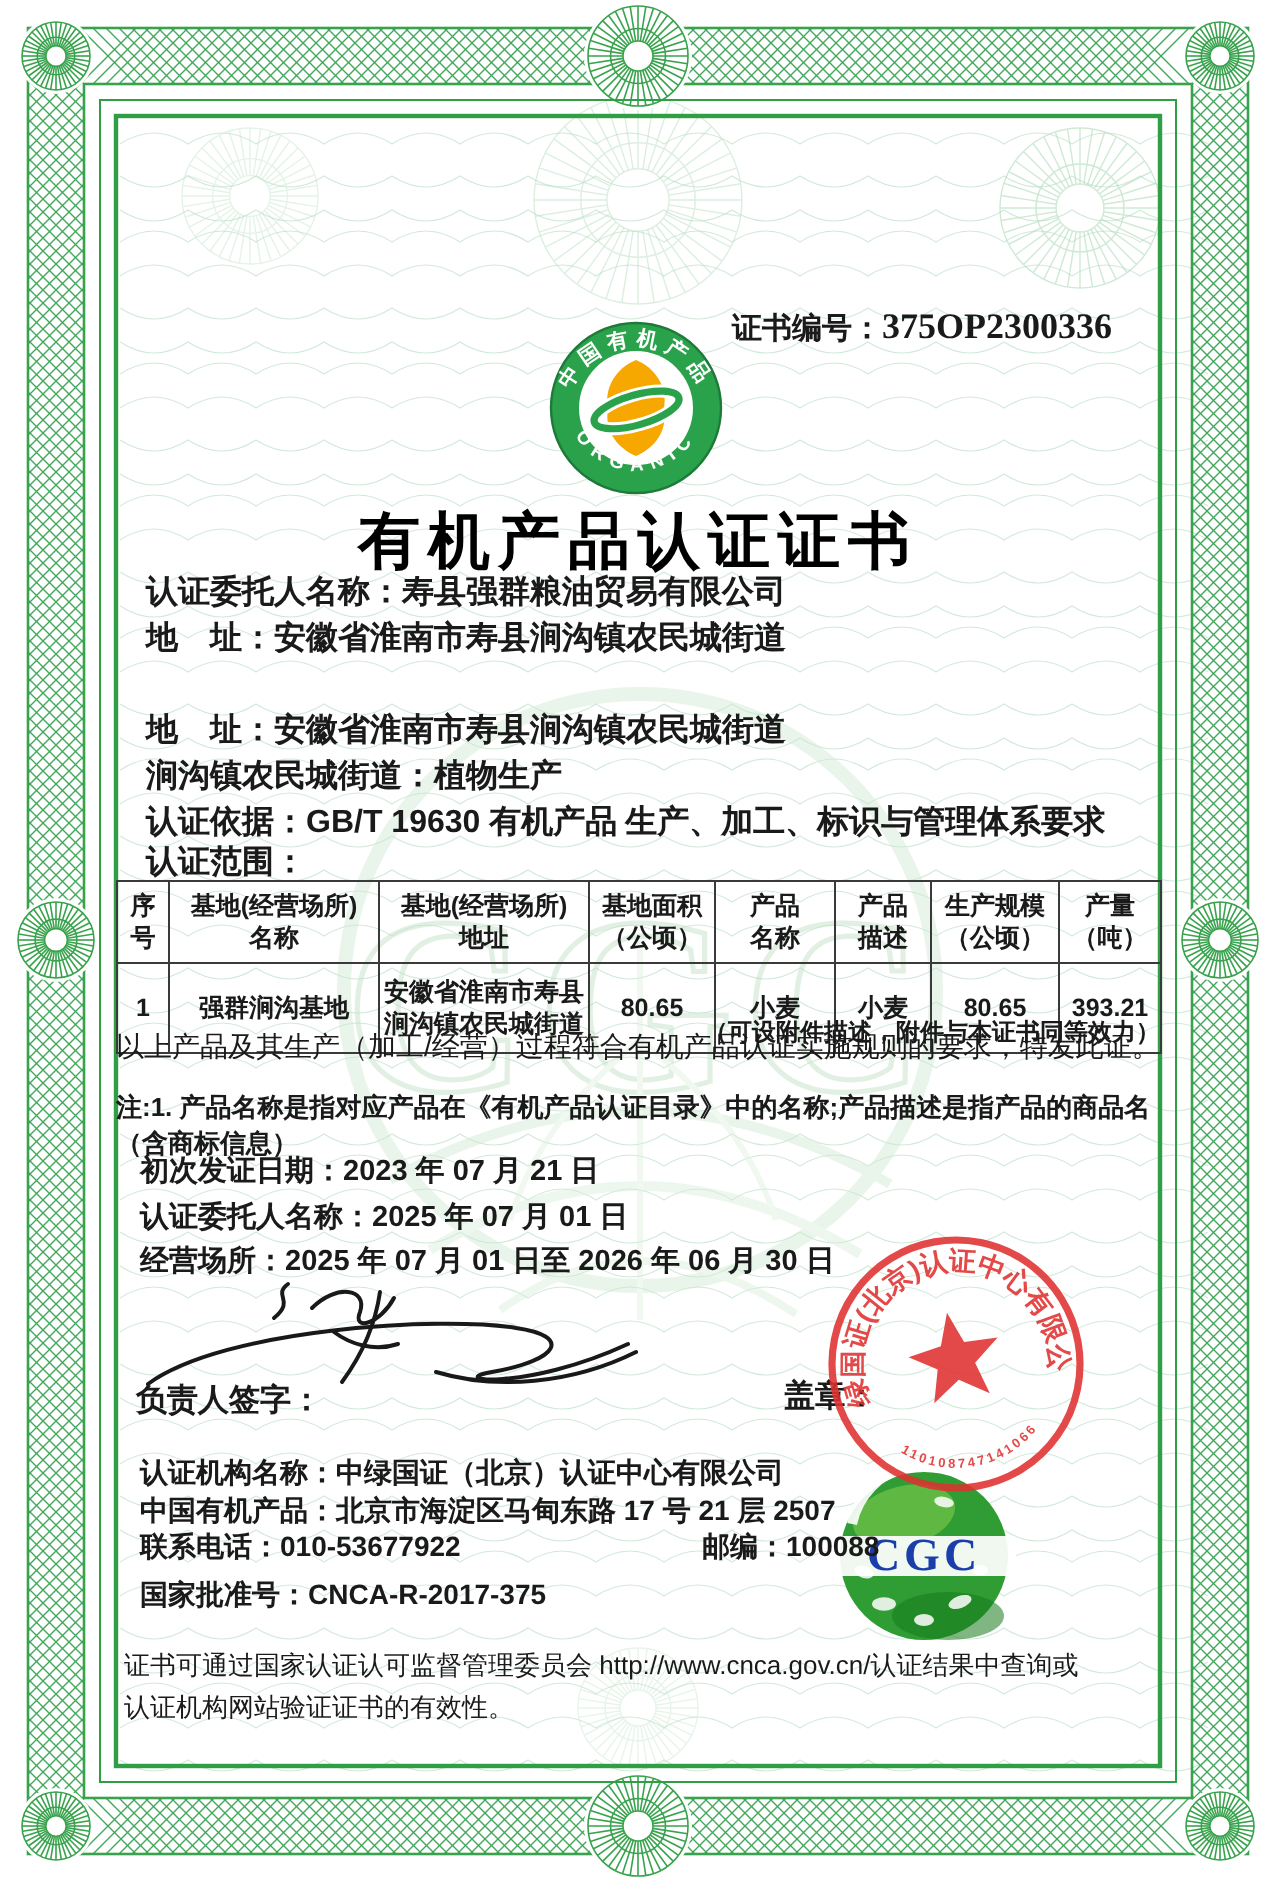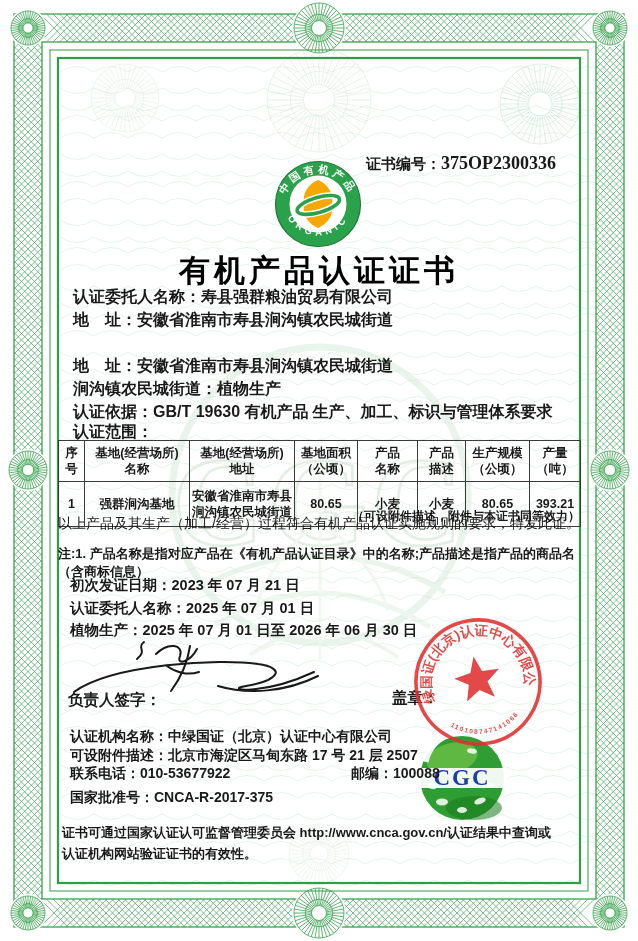--- a/index.html
+++ b/index.html
@@ -20,21 +20,21 @@
               padding:1px 1px;white-space:pre-line;line-height:1.3;}
   table.scope th{font-weight:bold;height:38px;}
   table.scope td{font-weight:600;height:42px;}
   .attach{position:absolute;right:58px;top:508px;font-size:12px;font-weight:600;}
   .stmt{position:absolute;left:58px;top:515px;font-size:14px;font-weight:normal;white-space:nowrap;}
   .noteln{position:absolute;left:58px;font-size:13px;font-weight:bold;white-space:nowrap;text-align:center;}
   .dline{position:absolute;left:70px;font-size:14.5px;font-weight:bold;white-space:nowrap;}
   .slabel{position:absolute;font-size:15.5px;font-weight:bold;white-space:nowrap;}
   .oline{position:absolute;left:70px;font-size:14px;font-weight:bold;white-space:nowrap;}
   .oline .pair2{position:absolute;left:233px;padding-left:48px;}
-  .footer{position:absolute;left:62px;font-size:13px;font-weight:bold;white-space:nowrap;}
+  .footer{position:absolute;left:62px;font-size:13px;font-weight:normal;white-space:nowrap;}
 </style>
 </head>
 <body>
 
 <div class="cert">
 
   <svg id="deco" class="layer z0" width="638" height="941">
       <g stroke="#8cc9a0" stroke-width="0.55" fill="none" opacity="0.4">
         <path d="M60 72 q17 -11 34 0 q17 -11 34 0 q17 -11 34 0 q17 -11 34 0 q17 -11 34 0 q17 -11 34 0 q17 -11 34 0 q17 -11 34 0 q17 -11 34 0 q17 -11 34 0 q17 -11 34 0 q17 -11 34 0 q17 -11 34 0 q17 -11 34 0 q17 -11 34 0 q17 -11 34 0"></path>
         <path d="M60 88 q17 11 34 0 q17 11 34 0 q17 11 34 0 q17 11 34 0 q17 11 34 0 q17 11 34 0 q17 11 34 0 q17 11 34 0 q17 11 34 0 q17 11 34 0 q17 11 34 0 q17 11 34 0 q17 11 34 0 q17 11 34 0 q17 11 34 0 q17 11 34 0"></path>
@@ -755,21 +755,21 @@
   <div class="noteln z2" style="top:545px">注:1. 产品名称是指对应产品在《有机产品认证目录》中的名称;产品描述是指产品的商品名</div>
   <div class="noteln z2" style="top:563px">（含商标信息）</div>
 
   <div class="dline z2" style="top:576px">
     <span>初次发证日期：</span><span>2023 年 07 月 21 日</span>
   </div>
   <div class="dline z2" style="top:599px">
     <span>认证委托人名称：</span><span>2025 年 07 月 01 日</span>
   </div>
   <div class="dline z2" style="top:621px">
-    <span>植物生产：</span><span>2025 年 07 月 01 日至 2026 年 06 月 30 日</span>
+    <span>经营场所：</span><span>2025 年 07 月 01 日至 2026 年 06 月 30 日</span>
   </div>
 
   <div class="slabel z2" style="left:68px;top:690px">负责人签字：</div>
   <div class="slabel z2" style="left:392px;top:688px">盖章：</div>
 
   <svg class="abs z2" style="left:70px;top:634px" width="260" height="80" viewBox="0 0 260 80">
     <g fill="none" stroke="#191919" stroke-width="2" stroke-linecap="round" stroke-linejoin="round">
       <path d="M74 8 C66 14 78 16 67 25"></path>
       <path d="M86 20 C98 8 114 10 110 22 C106 32 120 28 127 15"></path>
       <path d="M97 32 C105 38 117 42 129 38"></path>
@@ -809,21 +809,21 @@
       <text font-size="6.5" font-weight="bold" fill="#e0312f" style="letter-spacing:1.5px">
         <textPath href="#stSer" startOffset="50%" text-anchor="middle">110108747141066</textPath>
       </text>
     </g>
   </svg>
 
   <div class="oline z2" style="top:728px">
     <span>认证机构名称：</span><span>中绿国证（北京）认证中心有限公司</span>
   </div>
   <div class="oline z2" style="top:747px">
-    <span>可设附件描述：</span><span>北京市海淀区马甸东路 17 号 21 层 2507</span>
+    <span>中国有机产品：</span><span>北京市海淀区马甸东路 17 号 21 层 2507</span>
   </div>
   <div class="oline z2" style="top:765px">
     <span>联系电话：</span><span>010-53677922</span>
     <span class="pair2">
       <span>邮编：</span><span>100088</span>
     </span>
   </div>
   <div class="oline z2" style="top:789px">
     <span>国家批准号：</span><span>CNCA-R-2017-375</span>
   </div>

